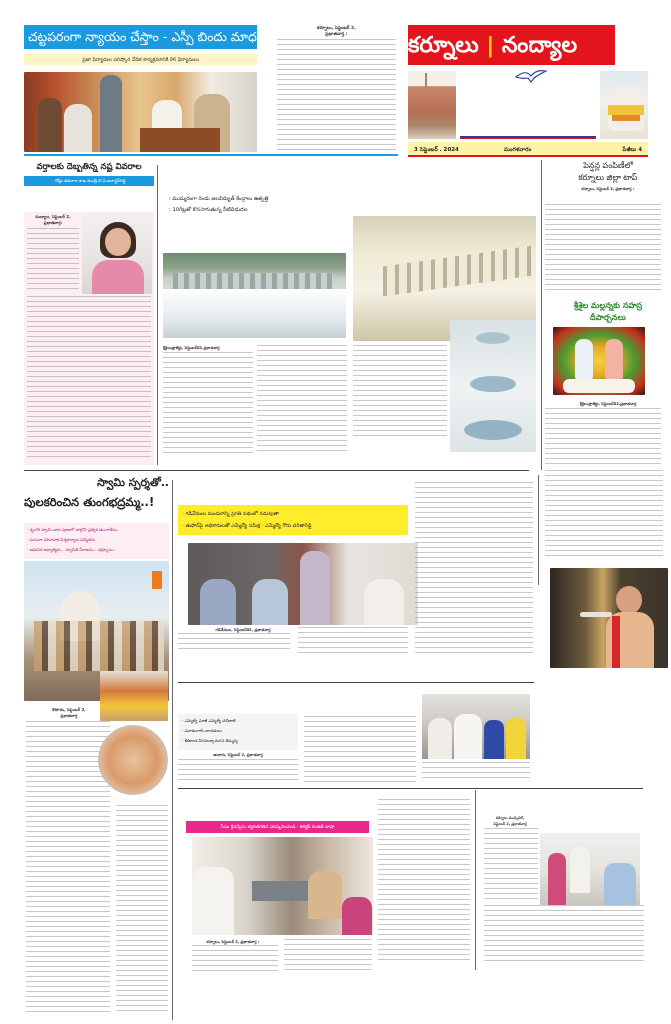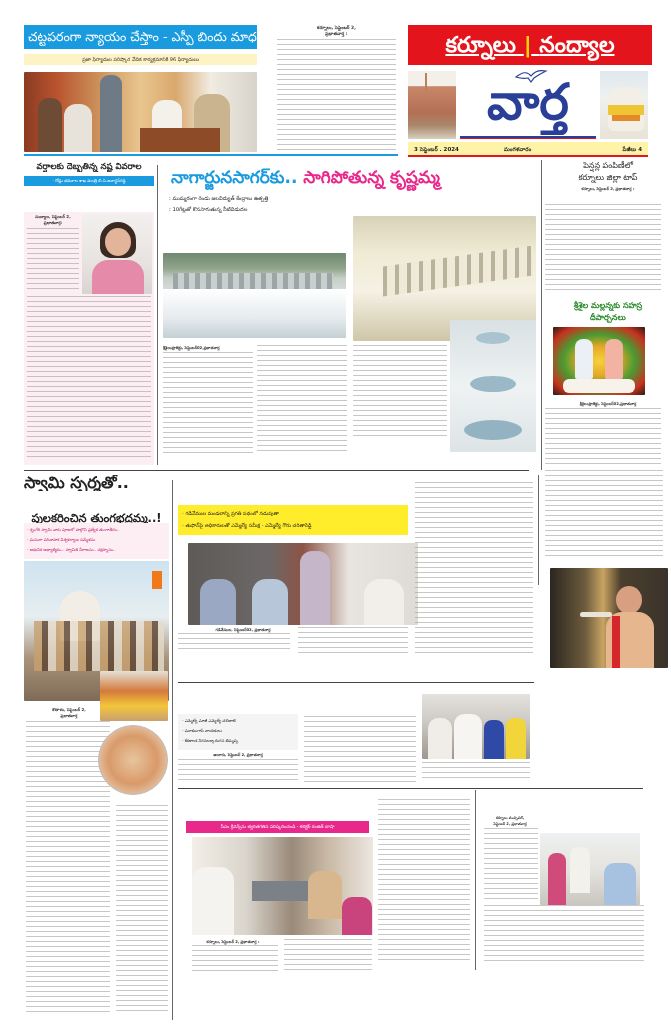--- a/index.html
+++ b/index.html
@@ -35,30 +35,27 @@
   </div>
   <div class="abs" style="left:253px;top:0;width:119px;">
     <div class="dateline">కర్నూలు, సెప్టెంబర్ 2,</div>
     <div class="dateline">ప్రభాతవార్త :</div>
   </div>
   <div class="abs txt txt-fill" style="left:253px;top:14px;width:119px;height:112px;"></div>
   <span class="abs" style="left:253px;top:14px;width:119px;height:112px;color:transparent;font-size:3px;overflow:hidden;">కర్నూల్ కొత్తపేటలోని కర్నూల్ టూ టౌన్ పోలీస్ స్టేషన్ ప్రాంగణంలో జిల్లా ఎస్పీ గ్యాలరీ కార్యాలయంలో ఈ బిందు మాధవ్ సోమవారం ప్రజా ఫిర్యాదుల పరిష్కార వేదిక కార్యక్రమం నిర్వహించారు. ఈ రోజు మొత్తం 96 ఫిర్యాదులు వచ్చాయి.</span>
 </div>
 
 <div class="abs" style="left:408px;top:25px;width:240px;height:135px;">
-  <div class="abs" style="left:0;top:0;width:244px;height:40px;background:#e3141b;color:#fff;font-size:22px;font-weight:bold;line-height:40px;text-align:center;white-space:nowrap;overflow:hidden;text-decoration:underline;">
+  <div class="abs" style="left:0;top:0;width:207px;height:40px;background:#e3141b;color:#fff;font-size:22px;font-weight:bold;line-height:40px;white-space:nowrap;overflow:hidden;">
     <span>కర్నూలు</span>
     <span style="color:#ffd400;">|</span>
     <span>నంద్యాల</span>
   </div>
   <div class="abs photo" style="left:0;top:46px;width:48px;height:68px;background:linear-gradient(180deg,#f4efe8 0%,#f4efe8 22%,#c9876a 23%,#b46f54 60%,#a9876a 80%,#d8cfbf 100%);">
     <div class="abs" style="left:17px;top:2px;width:2px;height:18px;background:#b6835a;"></div>
-  </div>
-  <div class="abs" style="left:52px;top:44px;width:136px;height:66px;text-align:center;color:#2a3f97;font-size:50px;font-weight:bold;line-height:66px;white-space:nowrap;overflow:hidden;">
-    <span>వార్త</span>
   </div>
   <div class="abs" style="left:106px;top:42px;width:34px;height:16px;">
     <svg width="34" height="16" viewBox="0 0 34 16">
         <path d="M2 10 Q12 2 17 9 Q22 2 32 4 Q24 8 20 11 L17 15 L14 11 Q8 12 2 10Z" fill="#fff" stroke="#2a3f97" stroke-width="1.2"></path>
       </svg>
   </div>
   <div class="abs" style="left:52px;top:111px;width:136px;height:3px;background:linear-gradient(#2a3f97 0,#2a3f97 50%,#e3141b 50%);"></div>
   <div class="abs photo" style="left:192px;top:46px;width:48px;height:68px;background:linear-gradient(180deg,#dfe8ef 0%,#eef1ef 40%,#e8e3d6 100%);">
     <div class="abs" style="left:8px;top:16px;width:36px;height:44px;background:#f3efe6;border-radius:14px 14px 6px 6px;"></div>
     <div class="abs" style="left:8px;top:34px;width:36px;height:10px;background:#f0c534;"></div>
@@ -89,24 +86,20 @@
     <div class="abs" style="left:23px;top:14px;width:26px;height:28px;background:#e2b49a;border-radius:50%;"></div>
     <div class="abs" style="left:10px;top:46px;width:52px;height:34px;background:#e58aa8;border-radius:16px 16px 0 0;"></div>
   </div>
   <div class="abs txt txt-fill" style="left:3px;top:136px;width:124px;height:162px;"></div>
   <span class="abs" style="left:3px;top:136px;width:124px;height:162px;color:transparent;font-size:3px;overflow:hidden;">గత మూడు రోజులుగా కురుస్తున్న వర్షాలకు దెబ్బతిన్న నష్ట వివరాల నివేదికలు వెంటనే అందించాలని రోడ్లు భవనాల శాఖ మంత్రి బి.సి.జనార్ధన్‌రెడ్డి అధికారులను ఆదేశించారు.</span>
 </div>
 
 <div class="abs vr" style="left:157px;top:165px;height:300px;"></div>
 
 <div class="abs" style="left:163px;top:160px;width:373px;height:305px;">
-  <div class="headline" style="font-size:17px;line-height:34px;padding-left:8px;">
-    <span style="color:#1a9be0;">నాగార్జునసాగర్‌కు..</span>
-    <span style="color:#e8298b;">సాగిపోతున్న కృష్ణమ్మ</span>
-  </div>
   <div class="abs bullet" style="left:6px;top:34px;width:180px;">: ముమ్మరంగా రెండు జలవిద్యుత్ కేంద్రాలు ఉత్పత్తి</div>
   <div class="abs bullet" style="left:6px;top:45px;width:180px;">: 10గేట్లతో కొనసాగుతున్న నీటివిడుదల</div>
   <div class="abs photo" style="left:0;top:93px;width:183px;height:85px;background:linear-gradient(180deg,#6e8a70 0%,#90a48b 18%,#c8cfc9 30%,#e6e9ea 60%,#f4f5f5 100%);">
     <div class="abs" style="left:10px;top:20px;width:160px;height:16px;background:repeating-linear-gradient(90deg,#9da6a6 0 5px,#c8cfcf 5px 11px);"></div>
     <div class="abs" style="left:0;top:36px;width:183px;height:49px;background:linear-gradient(180deg,#ffffff 0%,#e5ebee 60%,#c4d0d4 100%);"></div>
   </div>
   <div class="abs photo" style="left:190px;top:56px;width:183px;height:125px;background:linear-gradient(180deg,#d7d2b7 0%,#f0ebd4 30%,#f5f1e4 60%,#cfc6a8 100%);">
     <div class="abs" style="left:30px;top:40px;width:150px;height:30px;background:repeating-linear-gradient(90deg,#b9b39c 0 4px,#efead8 4px 12px);transform:skewY(-8deg);"></div>
   </div>
   <div class="abs" style="left:0;top:185px;width:90px;">
@@ -142,22 +135,22 @@
     <div class="abs" style="left:10px;top:52px;width:72px;height:14px;background:#f7f3ea;border-radius:6px;"></div>
   </div>
   <div class="dateline abs" style="left:0;top:101px;width:126px;font-size:3.8px;">శ్రీశైలంప్రాజెక్టు, సెప్టెంబర్02,ప్రభాతవార్త</div>
   <div class="abs txt txt-fill" style="left:0;top:108px;width:116px;height:60px;"></div>
   <span class="abs" style="left:0;top:108px;width:116px;height:60px;color:transparent;font-size:3px;overflow:hidden;">శ్రీశైలక్షేత్రంలో సోమవారం సందర్భంగా స్వామి అమ్మవార్లకు సహస్ర దీపార్చన సేవ ఘనంగా నిర్వహించారు. కార్యక్రమంలో ఈవో, అర్చకస్వాములు, వేదపండితులు పాల్గొన్నారు.</span>
 </div>
 
 <div class="abs hr" style="left:24px;top:470px;width:505px;"></div>
 
 <div class="abs" style="left:24px;top:475px;width:145px;height:545px;">
-  <div class="headline" style="text-align:left;font-size:16px;line-height:16px;">స్వామి స్పర్శతో..</div>
-  <div class="headline" style="text-align:center;font-size:11.5px;line-height:18px;margin-top:18px;">పులకరించిన తుంగభద్రమ్మ..!</div>
+  <div class="headline" style="text-align:right;font-size:11px;line-height:16px;">స్వామి స్పర్శతో..</div>
+  <div class="headline" style="text-align:left;font-size:11.5px;line-height:18px;margin-top:2px;">పులకరించిన తుంగభద్రమ్మ..!</div>
   <div class="abs" style="left:0;top:48px;width:145px;height:36px;background:#fdeef3;padding:2px 3px;">
     <div class="bullet" style="font-size:4px;line-height:10px;color:#c0186a;">- శృంగేరి స్వామి వారు పూజలో పాల్గొని ప్రత్యేక తుంగాతీరం..</div>
     <div class="bullet" style="font-size:4px;line-height:10px;color:#c0186a;">- ఘనంగా పరివాహక విశ్వకల్యాణ సమ్మేళనం</div>
     <div class="bullet" style="font-size:4px;line-height:10px;color:#c0186a;">- ఆధునిక ఆధ్యాత్మికం... స్వామికి నీరాజనం.. చక్రస్నానం..</div>
   </div>
   <div class="abs photo" style="left:0;top:86px;width:145;width:145px;height:140px;background:linear-gradient(180deg,#cfe3ef 0%,#e7eef1 40%,#a8927a 70%,#7e6b57 100%);">
     <div class="abs" style="left:128px;top:10px;width:10px;height:18px;background:#f07a1a;"></div>
     <div class="abs" style="left:36px;top:30px;width:40px;height:50px;background:#f2eee5;border-radius:20px 20px 4px 4px;"></div>
     <div class="abs" style="left:10px;top:60px;width:130px;height:50px;background:repeating-linear-gradient(90deg,#c8a06e 0 8px,#5a4230 8px 14px,#e6dccb 14px 22px);opacity:.8;"></div>
   </div>

